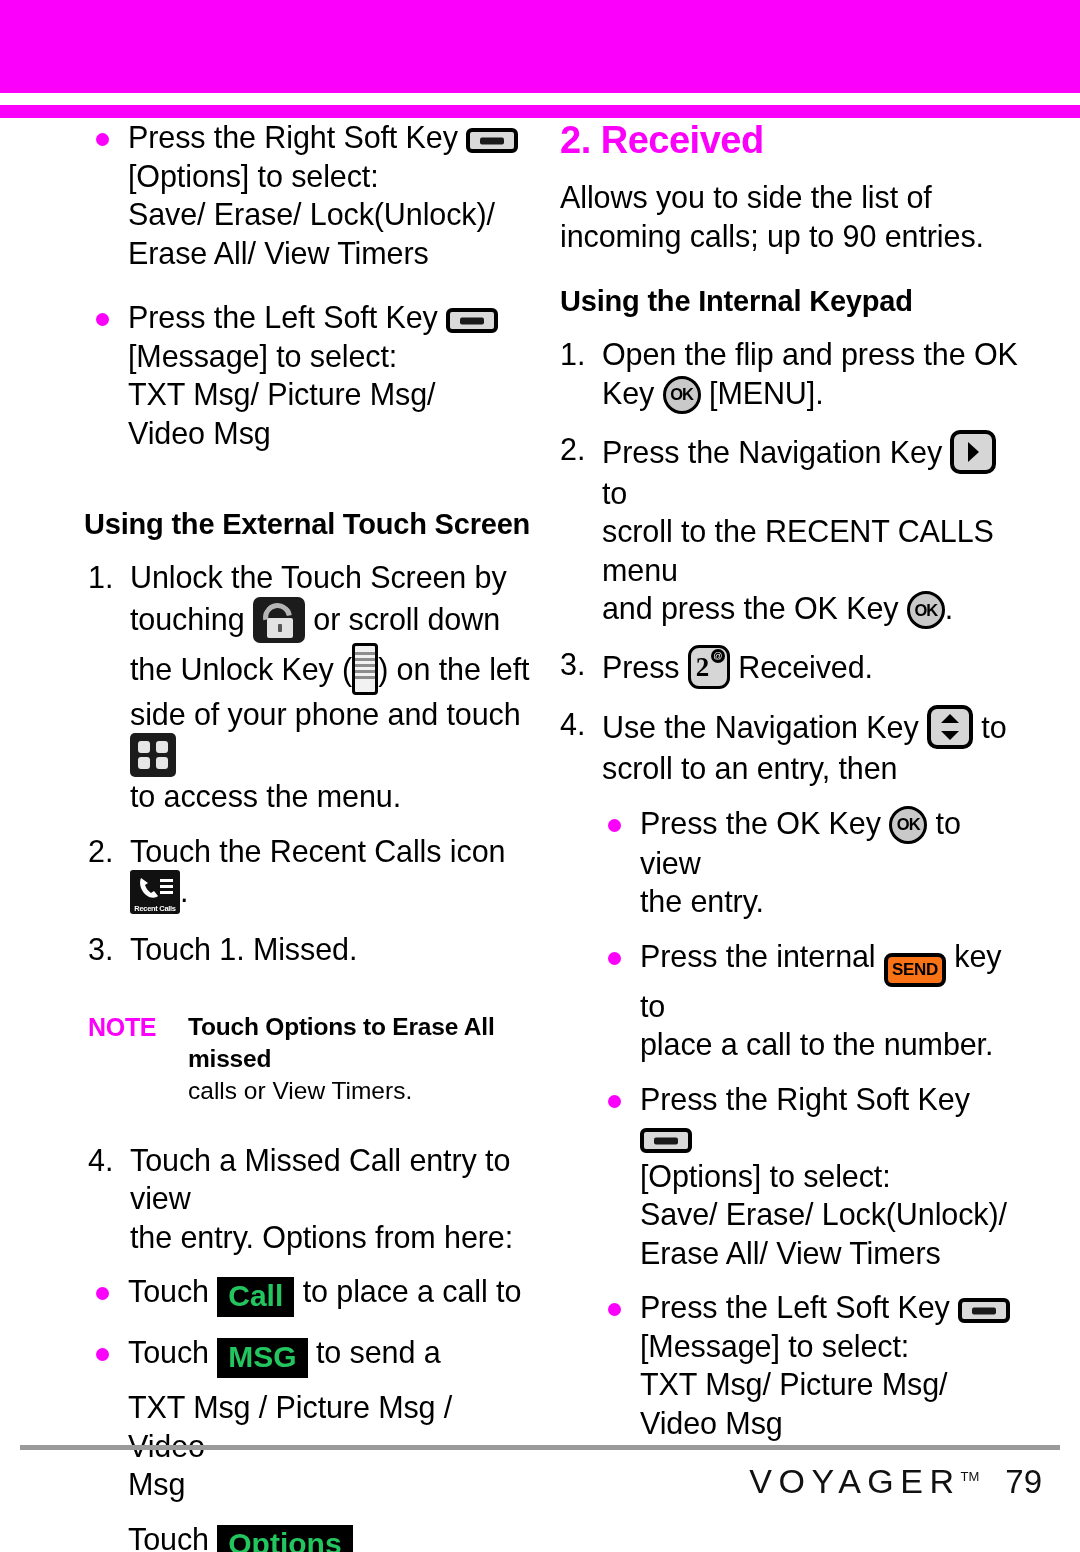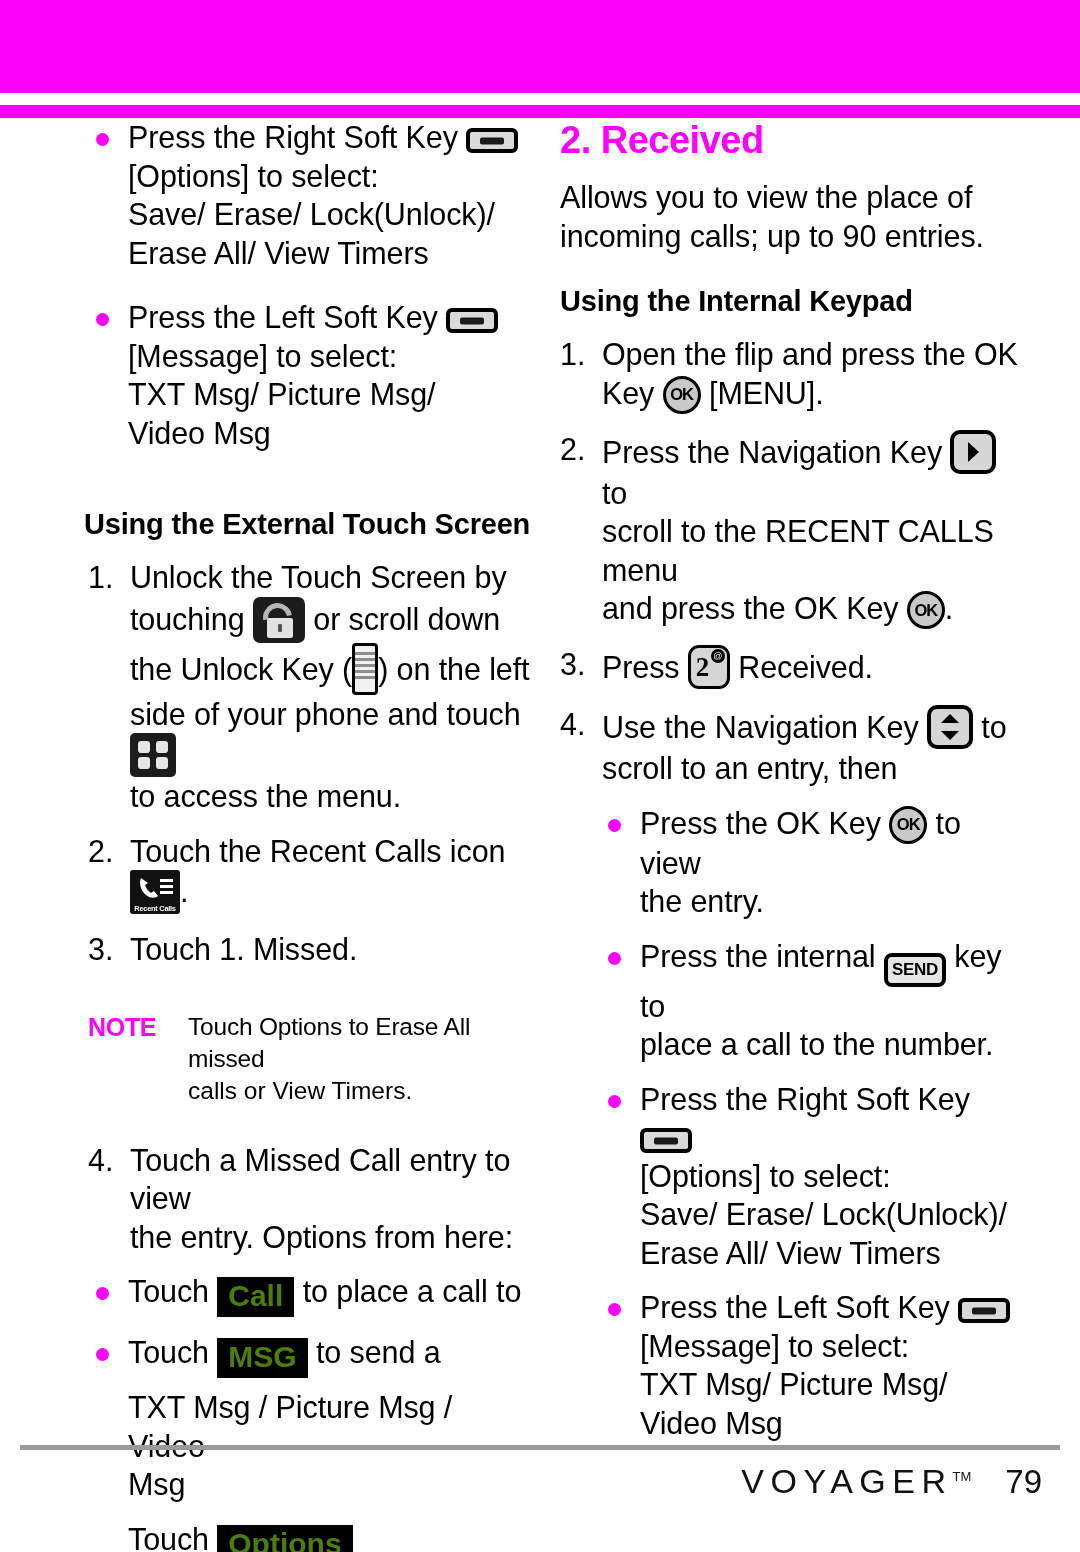--- a/index.html
+++ b/index.html
@@ -86,28 +86,28 @@
     font-family:"Liberation Serif",serif;line-height:30px;
   }
   .numkey .at{
     position:absolute;right:2px;top:1px;width:14px;height:14px;border-radius:50%;
     background:#000;color:#fff;font-size:9px;line-height:14px;text-align:center;
   }
 
   
   .sendkey{
     min-width:62px;height:34px;border:4px solid #000;border-radius:8px;
-    background:#e5e5e5;position:relative;vertical-align:-8px;box-sizing:border-box;
+    background:#f97316;position:relative;vertical-align:-8px;box-sizing:border-box;
     display:inline-flex;align-items:center;justify-content:center;
     font-size:17px;font-weight:700;letter-spacing:-0.3px;padding:0 4px;
   }
 
   
   .chip{
-    display:inline-block;background:#000;color:#4d7c0f;
+    display:inline-block;background:#000;color:#22c55e;
     font-weight:700;letter-spacing:0px;
     padding:2px 11px 4px 11px;vertical-align:-4px;
     font-size:30px;line-height:34px;
   }
 
   
   .lock{
     width:52px;height:46px;background:#1c1c1c;border-radius:7px;position:relative;
     vertical-align:-13px;display:inline-block;
   }
@@ -155,28 +155,28 @@
     font-size:7.5px;font-weight:700;line-height:9px;letter-spacing:-0.3px;
   }
 
   
   .note{position:relative;}
   .note .tag{
     position:absolute;left:0;top:0;color:#fb00fb;font-weight:700;font-size:25px;
     line-height:32px;letter-spacing:-0.3px;
   }
   .note .txt{
-    margin-left:100px;font-size:24.5px;line-height:32px;font-weight:400;letter-spacing:-0.2px;
+    margin-left:100px;font-size:24.5px;line-height:32px;font-weight:700;letter-spacing:-0.2px;
   }
   .note .txt2{margin-left:100px;font-size:24.5px;line-height:32px;}
 
   
   .rule{position:absolute;left:20px;top:1445px;width:1040px;height:5px;background:#9a9a9a;}
   .footer{
-    position:absolute;right:38px;top:1462px;display:flex;align-items:baseline;gap:34px;justify-content:space-between;
+    position:absolute;right:38px;top:1462px;display:flex;align-items:baseline;gap:26px;justify-content:space-between;
   }
   .voy{
     font-size:34px;font-weight:400;letter-spacing:6.5px;color:#111;
     font-family:"Liberation Sans",sans-serif;
   }
   .tm{font-size:13px;vertical-align:super;letter-spacing:0;}
   .pno{font-size:33px;color:#111;}
   .mt{margin-top:26px;}
   .mt-s{margin-top:16px;}
   .mt-l{margin-top:54px;}
@@ -305,21 +305,21 @@
       </div>
 
     </div>
 
   </div>
 
   <div class="col col-right">
 
     <div class="sect-title">2. Received</div>
 
-    <div class="p" style="margin-top:16px">Allows you to view the place of</div>
+    <div class="p" style="margin-top:16px">Allows you to side the list of</div>
     <div class="p">incoming calls; up to 90 entries.</div>
 
     <div class="hdr" style="margin-top:28px">Using the Internal Keypad</div>
 
     <div class="num mt-s">
       <span class="n">1.</span>
       <div class="p">Open the flip and press the OK</div>
       <div class="p">
         <span>Key</span>
         <span class="okkey ic"><span>OK</span></span>

